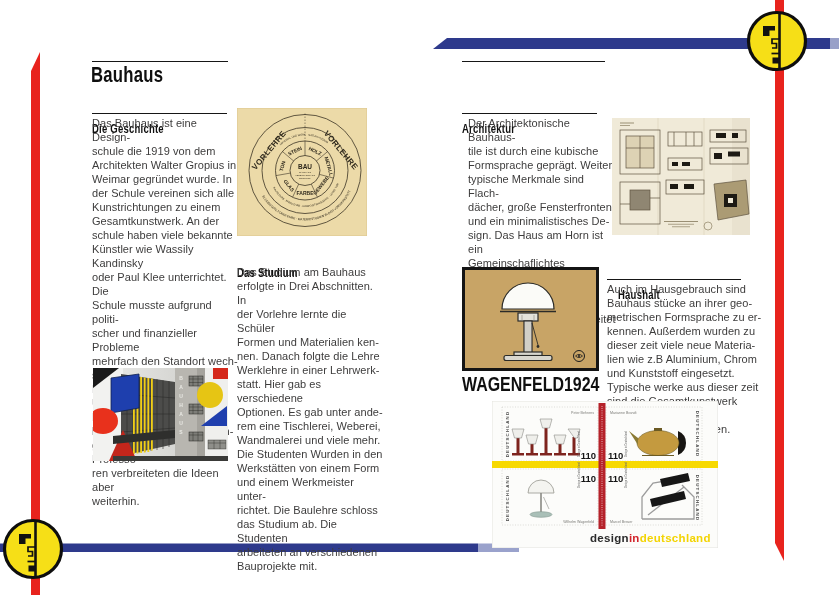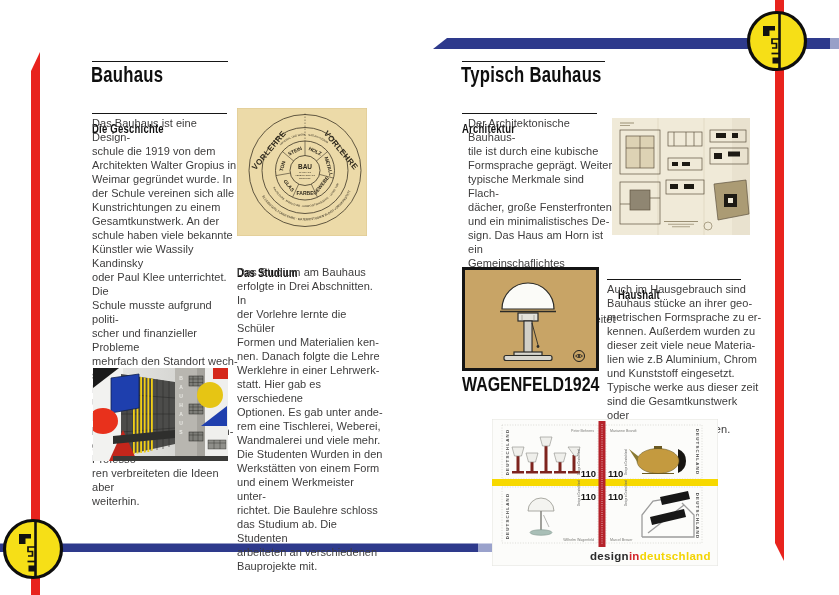--- a/index.html
+++ b/index.html
@@ -229,23 +229,20 @@
         <rect x="115" y="72" width="18" height="9"></rect>
       </g>
       <line x1="115" y1="75" x2="133" y2="75" stroke="#262622" stroke-width="0.4"></line>
       <line x1="121" y1="72" x2="121" y2="81" stroke="#262622" stroke-width="0.4"></line>
       <line x1="127" y1="72" x2="127" y2="81" stroke="#262622" stroke-width="0.4"></line>
       <rect x="20" y="88" width="115" height="5" fill="#3a3a38"></rect>
     </svg>
   </div>
 
   <div class="rule" style="left:462px;top:61px;width:143px;"></div>
-  <div class="abs content title" style="left:461px;top:64px;">
-    <span class="hd">Typisch Bauhaus</span>
-  </div>
 
   <div class="abs content subhead" style="left:462px;top:98px;">
     <span class="hd">Architektur</span>
   </div>
   <div class="rule" style="left:462px;top:112.5px;width:135px;"></div>
   <div class="abs content body" style="left:468px;top:115.5px;width:148px;">Der Architektonische Bauhaus-
 tile ist durch eine kubische
 Formsprache geprägt. Weiter
 typische Merkmale sind Flach-
 dächer, große Fensterfronten
@@ -346,21 +343,21 @@
         <path d="M 113.5,89 Q 117,85.8 120.5,89 Q 117,92.2 113.5,89 Z" fill="none" stroke="#1c1c1c" stroke-width="0.8"></path>
         <circle cx="117" cy="89" r="1" fill="#1c1c1c"></circle>
       </g>
     </svg>
   </div>
   <div class="abs content wagcap" style="left:462px;top:372px;">
     <span>WAGENFELD</span>
     <span>1924</span>
   </div>
 
-  <div class="abs content" style="left:492px;top:419px;">
+  <div class="abs content" style="left:492px;top:401px;">
     <svg width="226" height="147" viewBox="0 0 226 147">
       <rect width="226" height="147" fill="#fcfcfa" stroke="#e3e3de" stroke-width="1"></rect>
       <g fill="none" stroke="#cfcfc8" stroke-width="0.7" stroke-dasharray="1,1.6">
         <rect x="10" y="6" width="96" height="54"></rect>
           <rect x="114" y="6" width="96" height="54"></rect>
         <rect x="10" y="68" width="96" height="56"></rect>
           <rect x="114" y="68" width="96" height="56"></rect>
       </g>
 
       <g>

